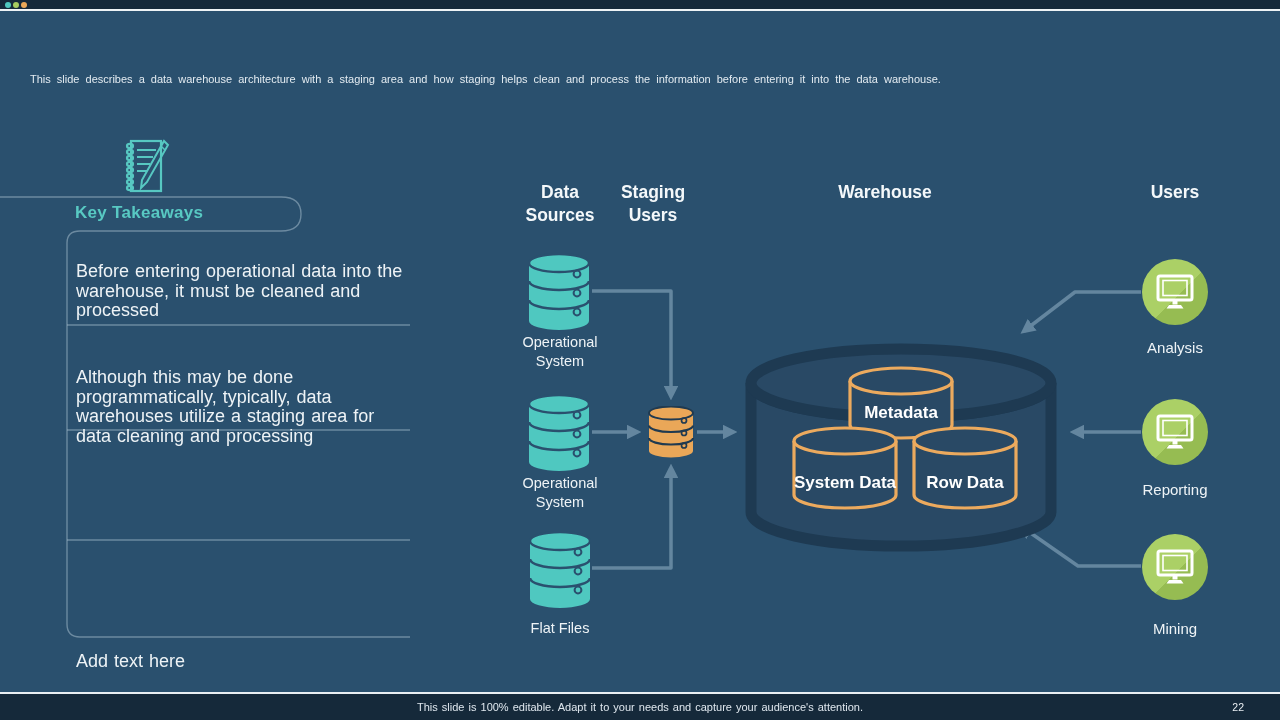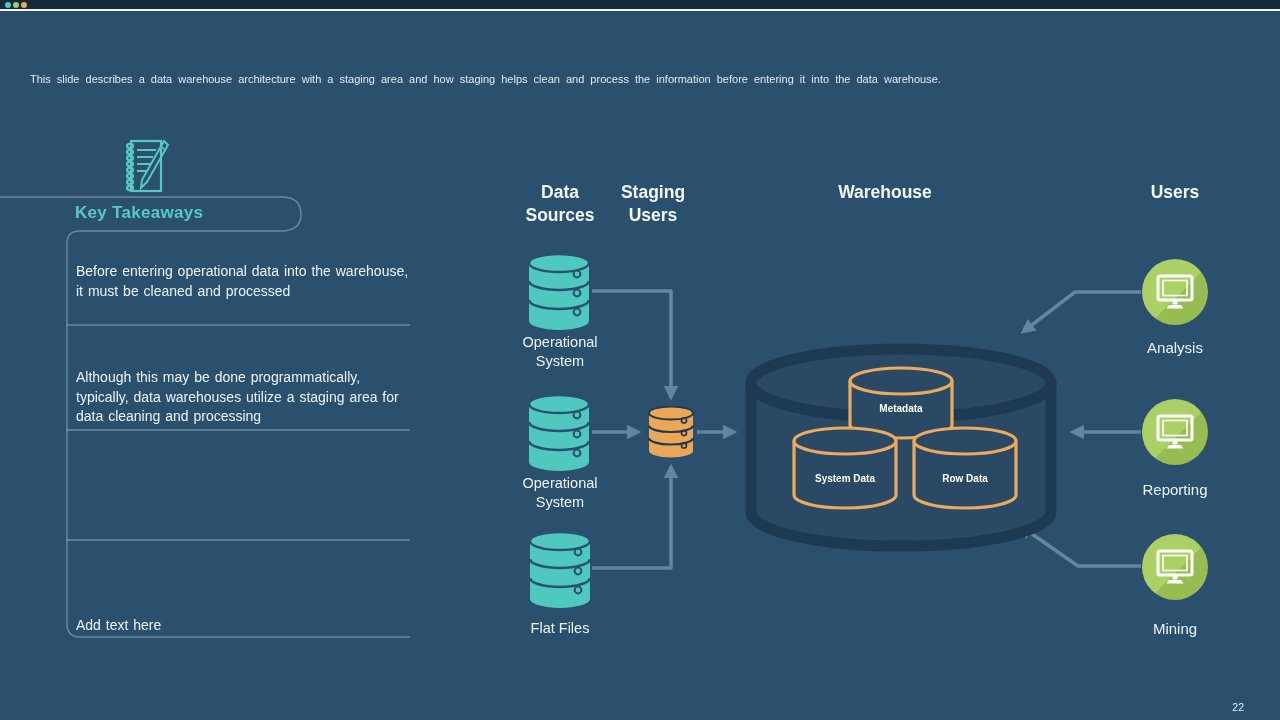--- a/index.html
+++ b/index.html
@@ -11,26 +11,26 @@
   .top-bar{left:0;top:0;width:1280px;height:9px;background:#15293a;}
   .top-line{left:0;top:9px;width:1280px;height:2px;background:#eef3f6;}
   .dot{top:2px;width:6px;height:6px;border-radius:50%;}
 
   
   .slide-title{left:30px;top:14px;font-size:38px;font-weight:400;color:#f1f6f8;letter-spacing:.5px;white-space:nowrap;}
   .slide-subtitle{left:30px;top:73px;width:1010px;font-size:11px;color:#e3ebf1;word-spacing:3px;}
 
   
   .kt-heading{left:75px;top:203px;font-size:17px;font-weight:bold;color:#58c9c3;letter-spacing:.3px;}
-  .takeaway{left:76px;width:336px;font-size:14px;color:#eef3f6;line-height:19.5px;word-spacing:1px;}
+  .takeaway{left:76px;width:336px;font-size:18px;color:#eef3f6;line-height:19.5px;word-spacing:1px;}
 
   
   .hdr{font-weight:bold;font-size:17.5px;color:#f4f8fa;text-align:center;line-height:23px;}
   .lbl{font-size:14.5px;color:#eef3f6;text-align:center;line-height:19px;}
-  .store-lbl{font-weight:bold;font-size:10px;color:#ffffff;text-align:center;}
+  .store-lbl{font-weight:bold;font-size:17px;color:#ffffff;text-align:center;}
   .user-circle{width:66px;height:66px;border-radius:50%;
     background:linear-gradient(135deg,#abd066 55%,#96bc52 55%);
     display:flex;align-items:center;justify-content:center;z-index:2;}
   .z1{z-index:1}.z2{z-index:2}.z3{z-index:3}
 
   
   .bottom-bar{left:0;bottom:0;width:1280px;height:28px;background:#15293a;border-top:2px solid #e9eef2;
     box-sizing:border-box;display:flex;align-items:center;justify-content:center;}
   .footer-text{font-size:11px;color:#dfe7ee;word-spacing:1px;}
   .page-num{right:36px;bottom:7px;font-size:10.5px;color:#e9eef2;}
@@ -75,21 +75,21 @@
         <path d="M17 34 H27"></path>
       </g>
       <path d="M44 4 L48 8 L27 45 L21 51 L22 43 Z" stroke-width="2"></path>
       <path d="M41 9 L45 13" stroke-width="1.6"></path>
     </g>
   </svg>
 
   <div class="abs kt-heading">Key Takeaways</div>
   <div class="abs takeaway" style="top:262px;">Before entering operational data into the warehouse, it must be cleaned and processed</div>
   <div class="abs takeaway" style="top:368px;">Although this may be done programmatically, typically, data warehouses utilize a staging area for data cleaning and processing</div>
-  <div class="abs takeaway" style="top:616px;">Add text here</div>
+  <div class="abs takeaway" style="top:652px;">Add text here</div>
 
   <div class="abs hdr" style="left:515px;top:181px;width:90px;">Data Sources</div>
   <div class="abs hdr" style="left:608px;top:181px;width:90px;">Staging Users</div>
   <div class="abs hdr" style="left:820px;top:181px;width:130px;">Warehouse</div>
   <div class="abs hdr" style="left:1130px;top:181px;width:90px;">Users</div>
 
   <svg class="abs z1" style="left:0;top:0;" width="1280" height="720" viewBox="0 0 1280 720">
     <defs>
       <marker id="ah" viewBox="0 0 10 10" refX="7" refY="5" markerWidth="4.2" markerHeight="4.2" orient="auto">
         <path d="M0 0 L10 5 L0 10 Z" fill="#64869f"></path>
@@ -194,15 +194,18 @@
       <rect x="12" y="12.5" width="24" height="15" fill="none" stroke="#ffffff" stroke-width="1.6"></rect>
       <rect x="21.5" y="32" width="5" height="4.5" fill="#ffffff"></rect>
       <path d="M15.5 40.5 H32.5 L30 37 H18 Z" fill="#ffffff"></path>
     </svg>
   </div>
 
   <div class="abs lbl z3" style="left:1115px;top:338px;width:120px;font-size:15px;">Analysis</div>
   <div class="abs lbl z3" style="left:1115px;top:480px;width:120px;font-size:15px;">Reporting</div>
   <div class="abs lbl z3" style="left:1115px;top:619px;width:120px;font-size:15px;">Mining</div>
 
+  <div class="abs bottom-bar">
+    <span class="footer-text">This slide is 100% editable. Adapt it to your needs and capture your audience's attention.</span>
+  </div>
   <div class="abs page-num">22</div>
 
 </div>
 
 </body></html>

